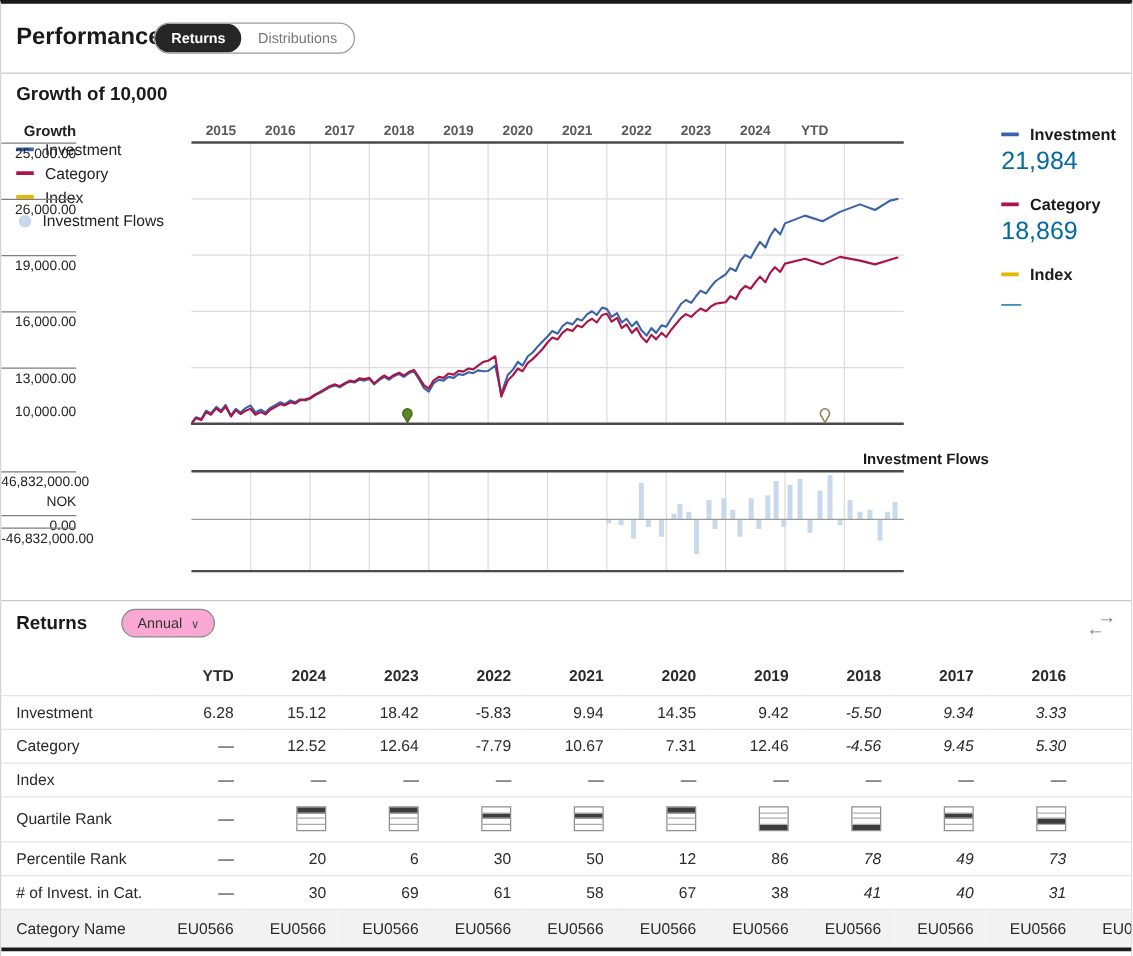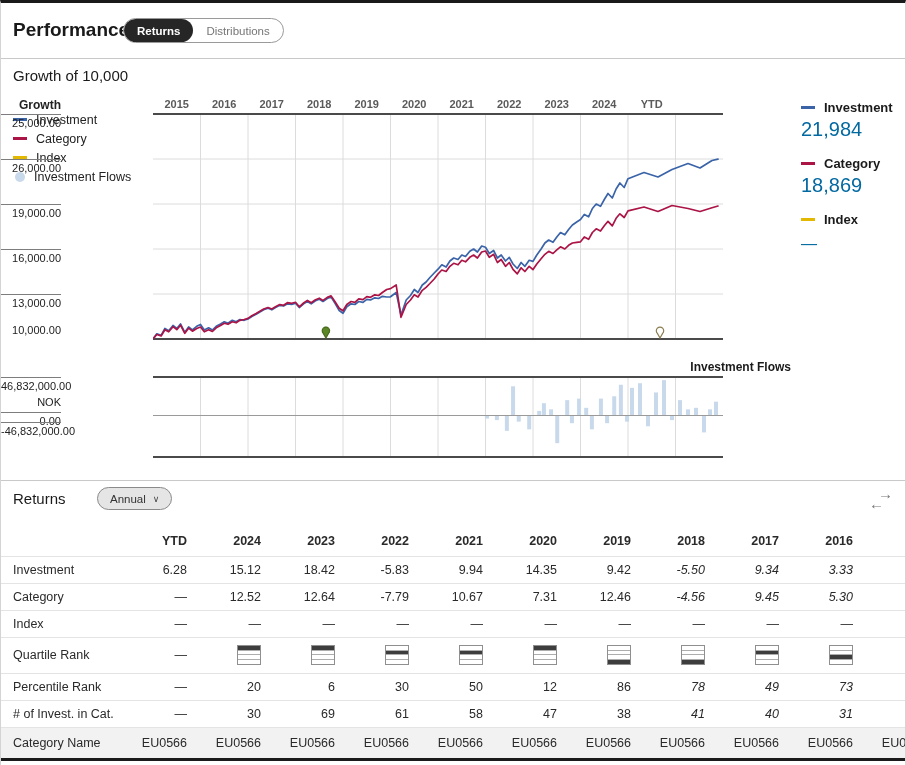--- a/index.html
+++ b/index.html
@@ -2,21 +2,21 @@
 <html><head>
 <meta charset="utf-8">
 <style>
   html,body{margin:0;padding:0;background:#fff;}
   body{font-family:"Liberation Sans",sans-serif;color:#1a1a1a;}
   .page{position:relative;width:906px;height:765px;margin:0 auto;background:#fff;
         border-top:3px solid #1a1a1a;border-left:1px solid #d4d4d4;border-right:1px solid #d4d4d4;
         box-sizing:border-box;overflow:hidden;}
   .abs{position:absolute;}
   h1.page-title{font-size:19px;font-weight:bold;margin:0;}
-  h2.sec-title{font-size:15px;font-weight:normal;margin:0;}
+  h2.sec-title{font-size:15px;font-weight:bold;margin:0;}
   .hline{position:absolute;left:0;width:906px;border-top:1px solid #c9c9c9;height:0;}
   
   .seg{display:flex;border:1px solid #9a9a9a;border-radius:14px;overflow:hidden;height:25px;box-sizing:border-box;background:#fff;}
   .seg-item{display:flex;align-items:center;padding:0 13px;font-size:11.5px;color:#767676;cursor:pointer;white-space:nowrap;}
   .seg-item.sel{background:#262626;color:#fff;border-radius:13px;font-weight:bold;}
   
   .leg-item{display:flex;align-items:center;height:19px;font-size:12.5px;color:#222;}
   .dash{display:inline-block;width:14px;height:3px;margin-right:9px;flex:none;}
   .dot{display:inline-block;width:10px;height:10px;border-radius:50%;margin-right:9px;margin-left:2px;flex:none;}
   .mgr-title{font-size:12.5px;font-weight:bold;margin-bottom:8px;}
@@ -26,21 +26,21 @@
   .gtick{position:absolute;left:730;width:60px;text-align:right;font-size:11px;color:#222;padding-top:2px;}
   .gtick.bordered{border-top:1px solid #7d7d7d;}
   .gtick.hdr{font-weight:bold;font-size:12px;}
   
   .sp-row-label{display:flex;align-items:center;font-size:13px;font-weight:bold;}
   .sp-value{font-size:20px;color:#0369a1;margin:3px 0 15px 0;}
   .sp-value.na{font-size:16px;margin-top:8px;}
   .flows-title{position:absolute;left:600px;top:357px;width:190px;text-align:right;font-size:12px;font-weight:bold;}
   
   .pill{display:inline-flex;align-items:center;gap:7px;border:1px solid #8a8a8a;border-radius:12px;height:23px;
-        padding:0 12px;font-size:11.5px;color:#333;background:#e5e5e5;cursor:pointer;box-sizing:border-box;}
+        padding:0 12px;font-size:11.5px;color:#333;background:#f9a8d4;cursor:pointer;box-sizing:border-box;}
   .pill .chev{font-size:9px;color:#444;}
   .swap{width:24px;height:20px;color:#777;font-size:15px;line-height:9px;text-align:center;cursor:pointer;}
   .swap div{height:10px;}
   .swap .l{text-align:left;}
   .swap .r{text-align:right;}
   
   table.rt{border-collapse:collapse;table-layout:fixed;width:936px;font-size:12.5px;color:#2a2a2a;}
   table.rt td,table.rt th{padding:0 10px 0 0;text-align:right;vertical-align:middle;white-space:nowrap;overflow:hidden;}
   table.rt .lbl{text-align:left;padding-left:12px;padding-right:0;}
   table.rt thead th{font-weight:bold;font-size:12.5px;}
@@ -321,21 +321,21 @@
           <td class="it">73</td>
           <td></td>
         </tr>
         <tr style="height: 27px;">
           <td class="lbl"># of Invest. in Cat.</td>
           <td>—</td>
           <td>30</td>
           <td>69</td>
           <td>61</td>
           <td>58</td>
-          <td>47</td>
+          <td>67</td>
           <td>38</td>
           <td class="it">41</td>
           <td class="it">40</td>
           <td class="it">31</td>
           <td></td>
         </tr>
         <tr class="shaded" style="height: 31px;">
           <td class="lbl">Category Name</td>
           <td>EU0566</td>
           <td>EU0566</td>

